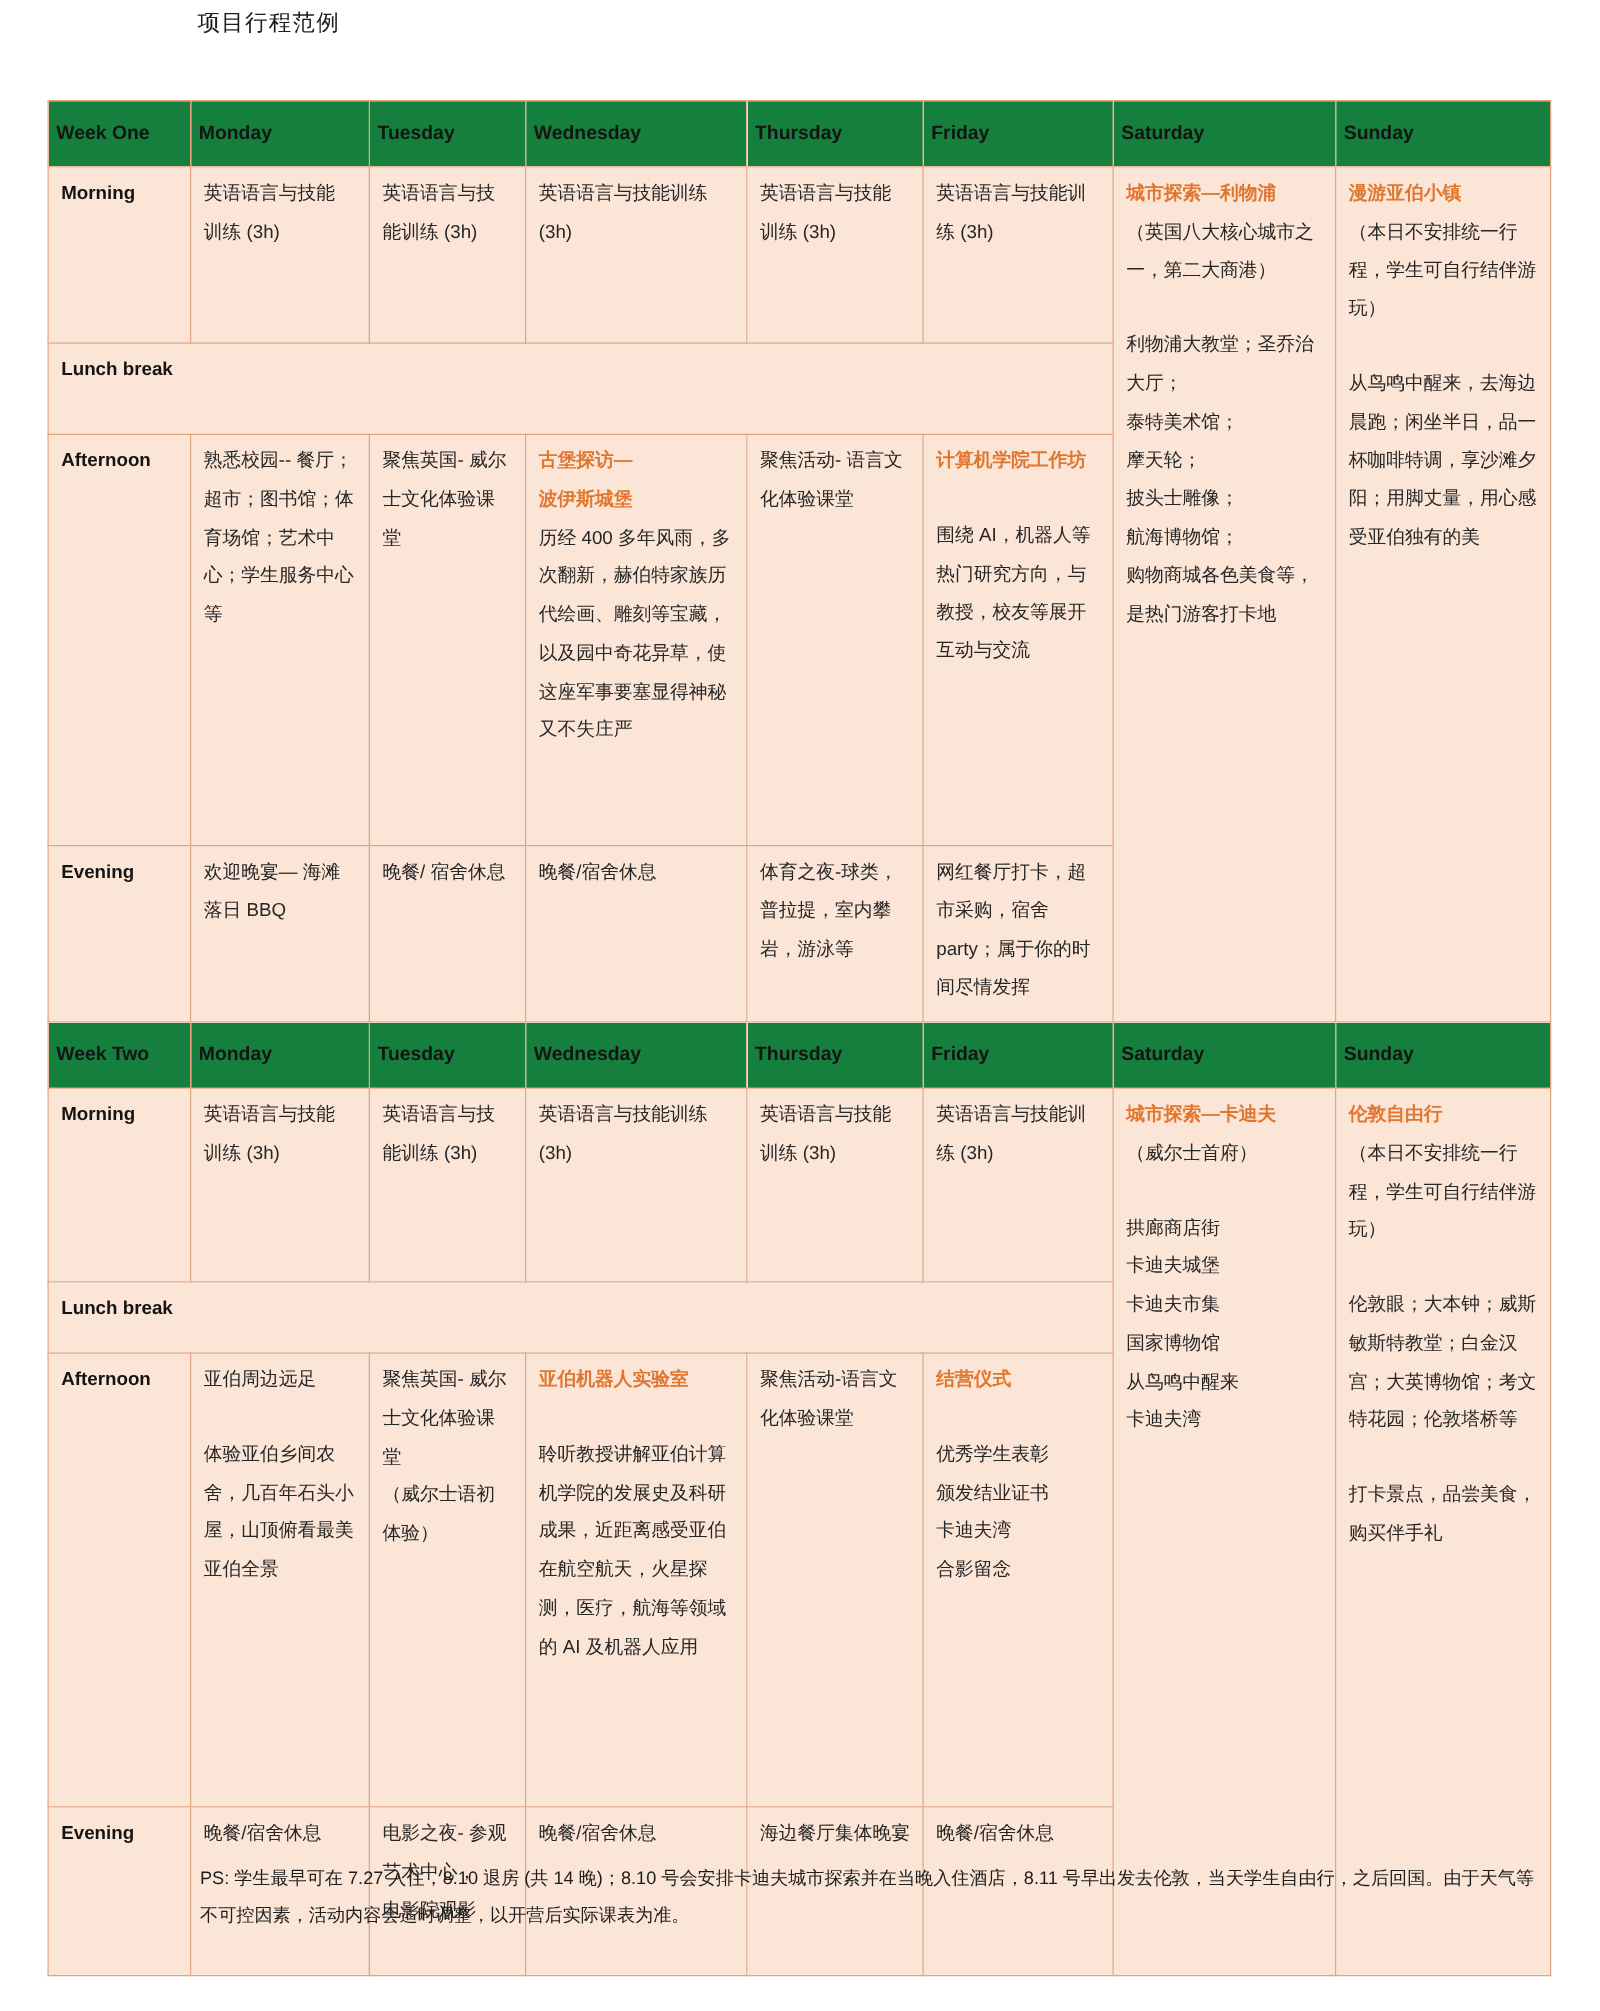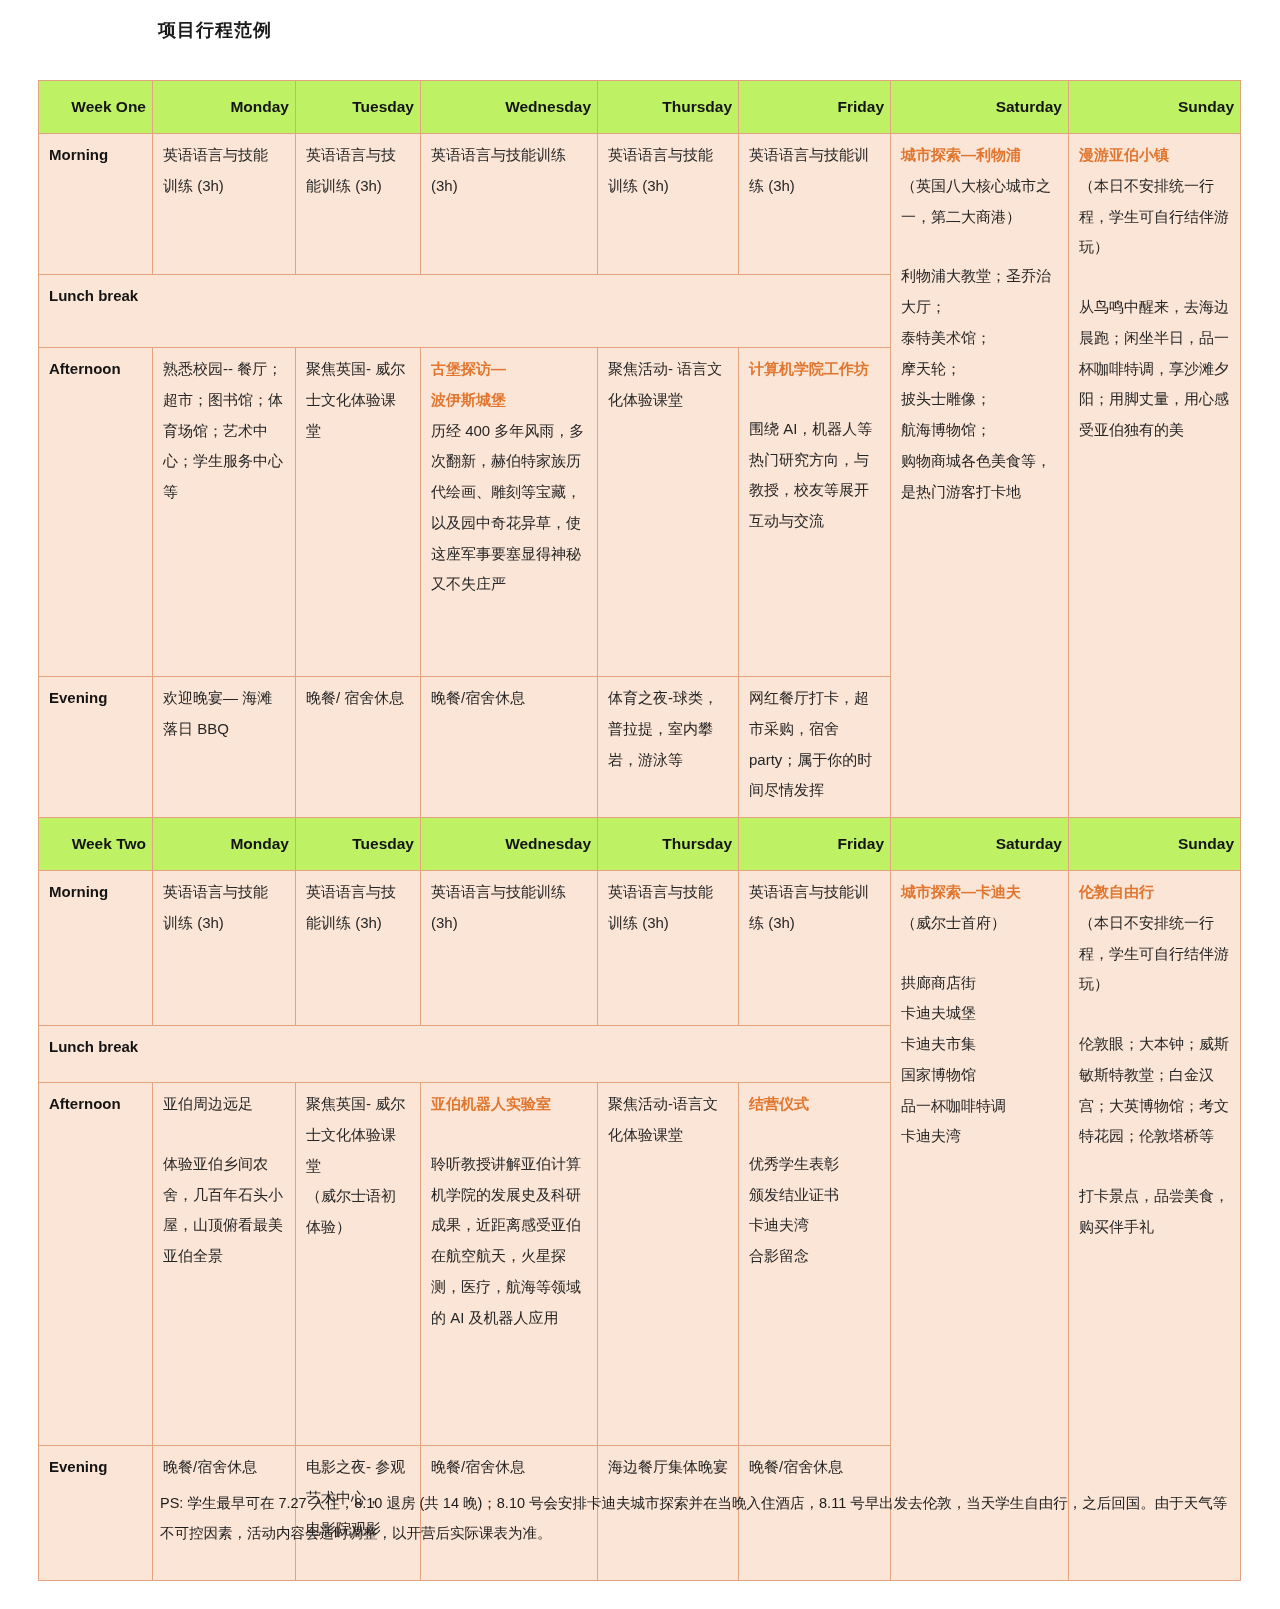--- a/index.html
+++ b/index.html
@@ -6,42 +6,41 @@
   body{
     width:1280px;height:1609px;
     background:#ffffff;
     font-family:"Liberation Sans","DejaVu Sans",sans-serif;
     color:#262626;
     -webkit-font-smoothing:antialiased;
   }
   .page{position:relative;width:1280px;height:1609px;overflow:hidden;}
   .page-title{
     position:absolute;left:158px;top:6px;
-    font-size:18px;font-weight:bold;color:#1a1a1a;
+    font-size:18px;font-weight:normal;color:#1a1a1a;
     letter-spacing:1px;
-    margin-top:12px;
   }
   table.sched{
     position:absolute;left:38px;top:80px;
     border-collapse:collapse;table-layout:fixed;
     width:1202px;
   }
   table.sched td{
     border:1px solid #e2a47e;
     background:#fbe5d6;
     vertical-align:top;
     padding:6px 10px;
     font-size:15px;
     line-height:2.05;
     overflow:hidden;
     word-break:break-word;
   }
   tr.hdr td{
-    background:#bef264;
-    text-align:right;
+    background:#15803d;
+    text-align:left;
     vertical-align:middle;
     font-weight:bold;
     font-size:15.5px;
     color:#141414;
     height:44px;
     line-height:1.3;
     padding:4px 6px;
   }
   td.label-cell{
     font-weight:bold;
@@ -243,21 +242,21 @@
           </td>
         <td class="weekend-cell" rowspan="4">
           <div class="orange-title">城市探索—卡迪夫</div>
           <div class="wk-note">（威尔士首府）</div>
           <div>
               <div class="gap"></div>
               <div class="para">拱廊商店街</div>
               <div class="para">卡迪夫城堡</div>
               <div class="para">卡迪夫市集</div>
               <div class="para">国家博物馆</div>
-              <div class="para">品一杯咖啡特调</div>
+              <div class="para">从鸟鸣中醒来</div>
               <div class="para">卡迪夫湾</div>
             </div>
         </td>
         <td class="weekend-cell" rowspan="4">
           <div class="orange-title">伦敦自由行</div>
           <div class="wk-note">（本日不安排统一行程，学生可自行结伴游玩）</div>
           <div>
               <div class="gap"></div>
               <div class="para">伦敦眼；大本钟；威斯敏斯特教堂；白金汉宫；大英博物馆；考文特花园；伦敦塔桥等</div>
               <div class="gap"></div>

